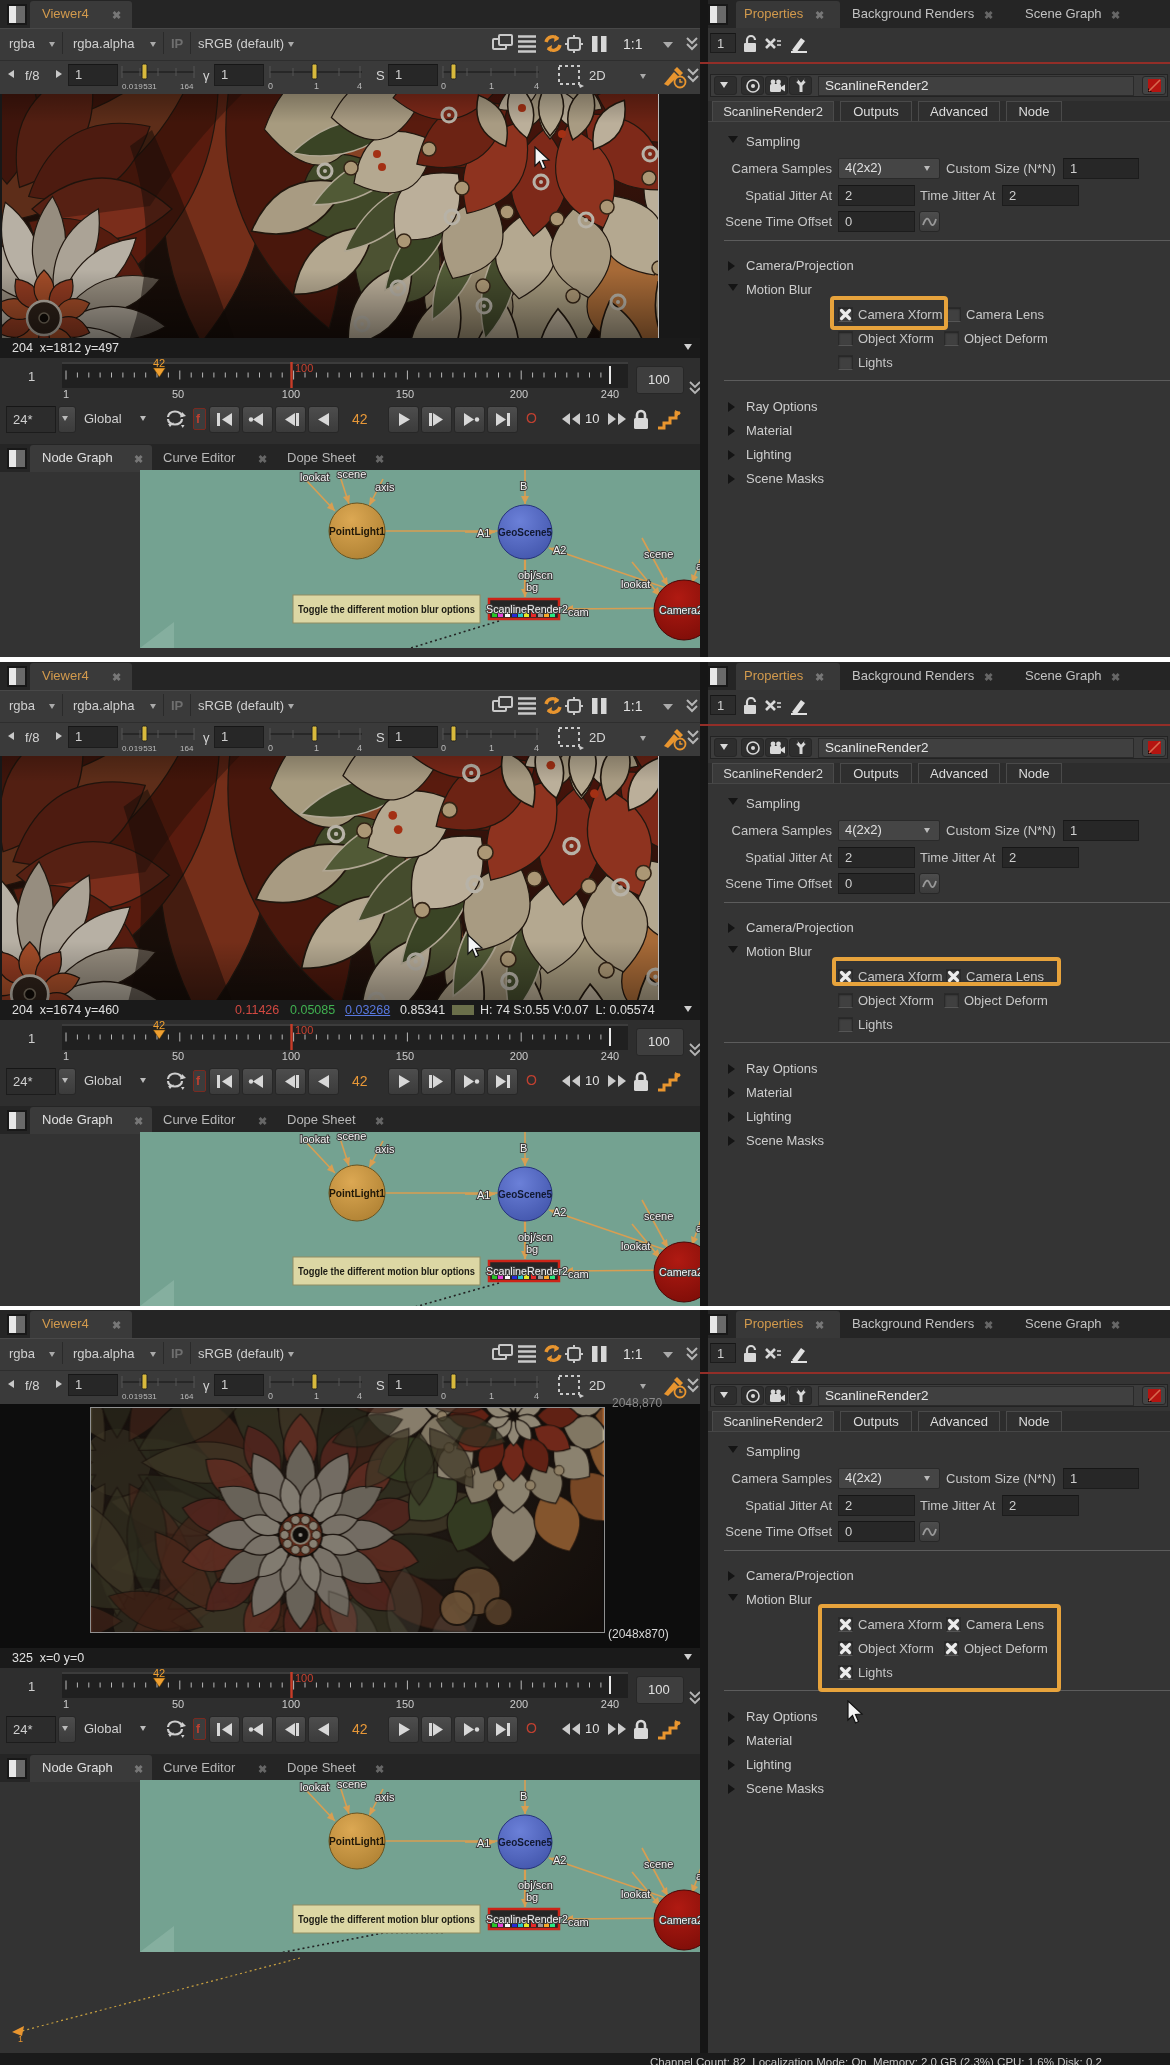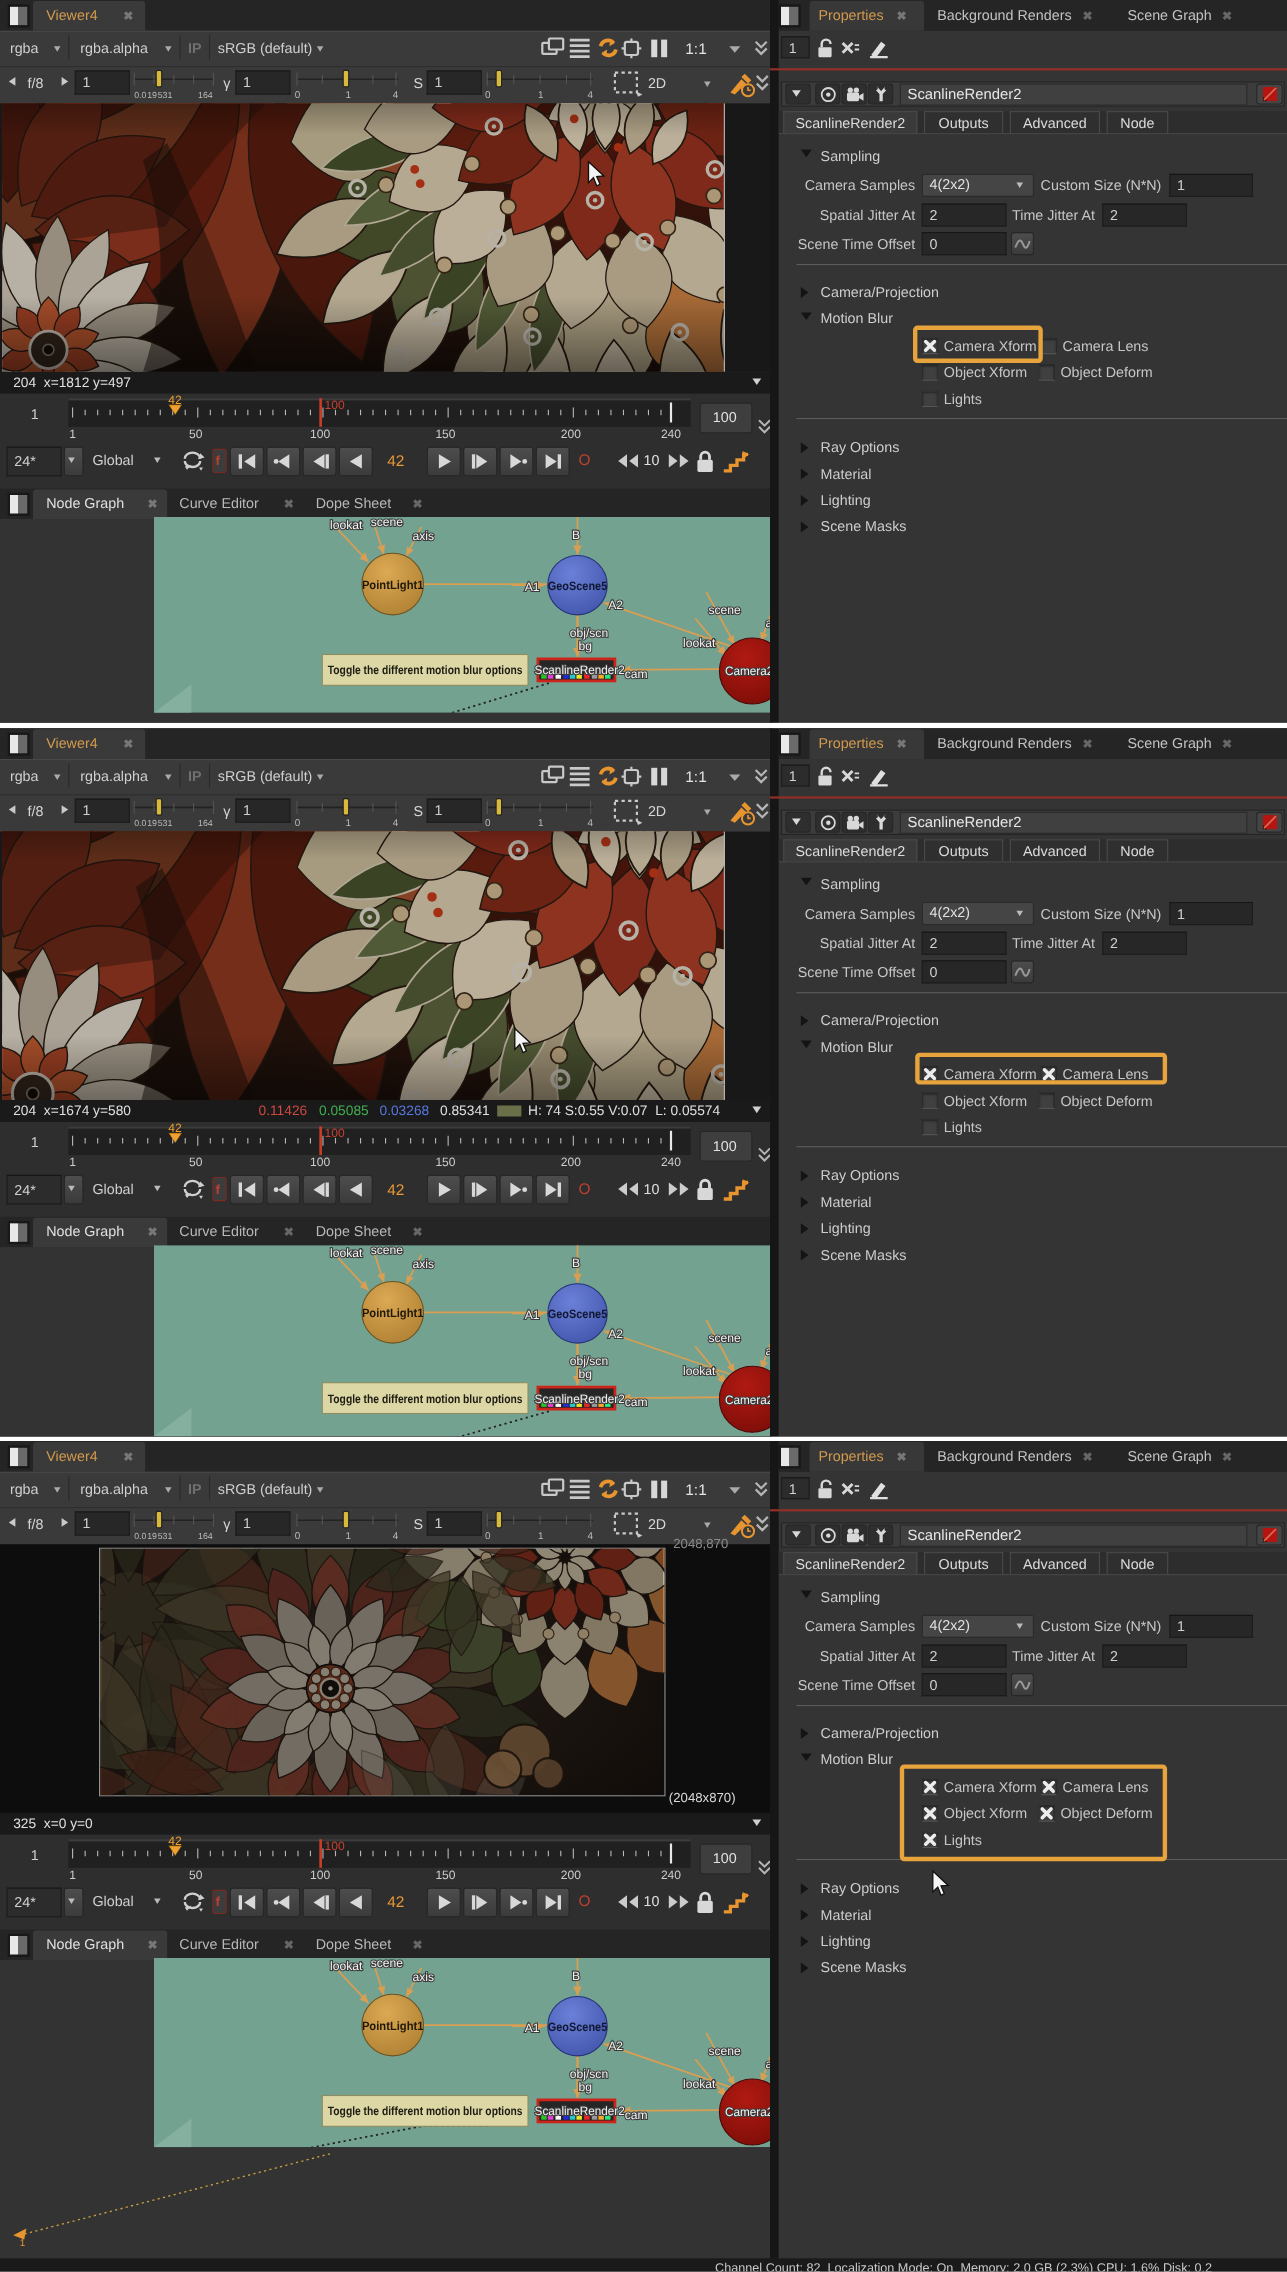--- a/index.html
+++ b/index.html
@@ -927,24 +927,24 @@
               </linearGradient>
               <rect width="660" height="244" fill="url(#gsh)"></rect>
             </g>
           </g>
         </svg>
         <div class="ab" style="left:658px;top:94px;width:1px;height:244px;background:#b8b8b8"></div>
         <svg class="ab" style="left:466px;top:272px;z-index:40" width="18.0" height="26.0" viewBox="0 0 18 26">
           <path d="M2 1 L2 20 L6.5 15.5 L9.5 23 L12.5 21.5 L9.5 14.5 L16 14 Z" fill="#f4f4f4" stroke="#111" stroke-width="1.2"></path>
         </svg>
         <div class="ab" style="left:0;top:338px;width:702px;height:20px;background:#1a1a1a"></div>
-        <div class="t" style="left:12px;top:341px;font-size:12.5px;color:#e0e0e0;font-weight:normal;">204  x=1674 y=580</div>
+        <div class="t" style="left:12px;top:341px;font-size:12.5px;color:#e0e0e0;font-weight:normal;">204  x=1674 y=460</div>
         <div class="t" style="left:235px;top:341px;font-size:12.5px;color:#d04840;font-weight:normal;">0.11426</div>
         <div class="t" style="left:290px;top:341px;font-size:12.5px;color:#40b050;font-weight:normal;">0.05085</div>
-        <div class="t" style="left:345px;top:341px;font-size:12.5px;color:#5878e0;font-weight:normal;">0.03268</div>
+        <div class="t" style="left:345px;top:341px;font-size:12.5px;color:#5878e0;font-weight:normal;text-decoration:underline;">0.03268</div>
         <div class="t" style="left:400px;top:341px;font-size:12.5px;color:#e0e0e0;font-weight:normal;">0.85341</div>
         <div class="ab" style="left:452px;top:343px;width:22px;height:10px;background:#6a6f4a"></div>
         <div class="t" style="left:480px;top:341px;font-size:12.5px;color:#e0e0e0;font-weight:normal;">H: 74 S:0.55 V:0.07  L: 0.05574</div>
         <div class="tri" style="left:684px;top:344px;border-top:6px solid #d0d0d0;border-left:4px solid transparent;border-right:4px solid transparent"></div>
         <div class="ab" style="left:0;top:358px;width:702px;height:86px;background:#2e2e2e"></div>
         <div class="t" style="left:28px;top:370px;font-size:13px;color:#d0d0d0;font-weight:normal;">1</div>
         <svg class="ab" style="left:62px;top:358px" width="566" height="42" viewBox="0 0 566 42">
           <rect x="0" y="4" width="566" height="26" fill="#202020"></rect>
           <rect x="0" y="4" width="566" height="2" fill="#3c3c3c"></rect>
           <path d="M4.0 12.5 v9 M15.4 14.5 v5 M26.8 14.5 v5 M38.1 14.5 v5 M49.5 14.5 v5 M60.9 14.5 v5 M72.3 14.5 v5 M83.7 14.5 v5 M95.0 14.5 v5 M106.4 14.5 v5 M117.8 12.5 v9 M129.2 14.5 v5 M140.6 14.5 v5 M151.9 14.5 v5 M163.3 14.5 v5 M174.7 14.5 v5 M186.1 14.5 v5 M197.5 14.5 v5 M208.9 14.5 v5 M220.2 14.5 v5 M231.6 12.5 v9 M243.0 14.5 v5 M254.4 14.5 v5 M265.8 14.5 v5 M277.1 14.5 v5 M288.5 14.5 v5 M299.9 14.5 v5 M311.3 14.5 v5 M322.7 14.5 v5 M334.0 14.5 v5 M345.4 12.5 v9 M356.8 14.5 v5 M368.2 14.5 v5 M379.6 14.5 v5 M390.9 14.5 v5 M402.3 14.5 v5 M413.7 14.5 v5 M425.1 14.5 v5 M436.5 14.5 v5 M447.8 14.5 v5 M459.2 12.5 v9 M470.6 14.5 v5 M482.0 14.5 v5 M493.4 14.5 v5 M504.8 14.5 v5 M516.1 14.5 v5 M527.5 14.5 v5 M538.9 14.5 v5" stroke="#b9b9b9" stroke-width="1"></path>

